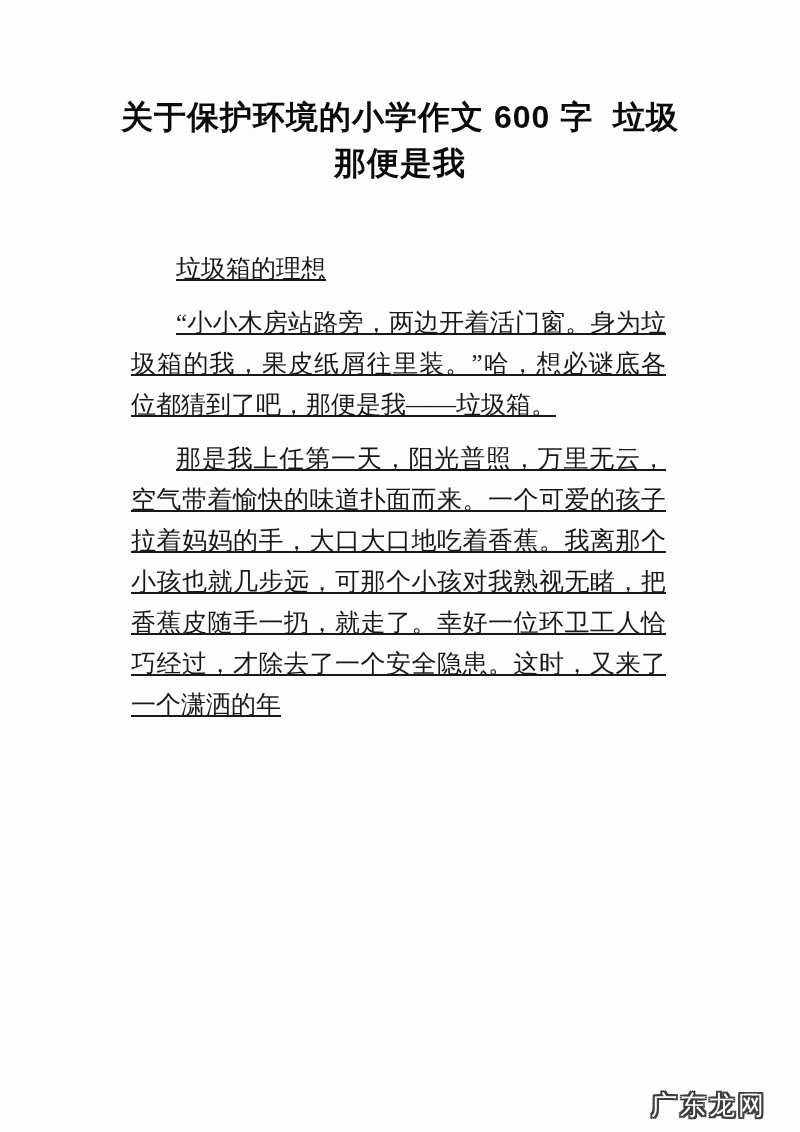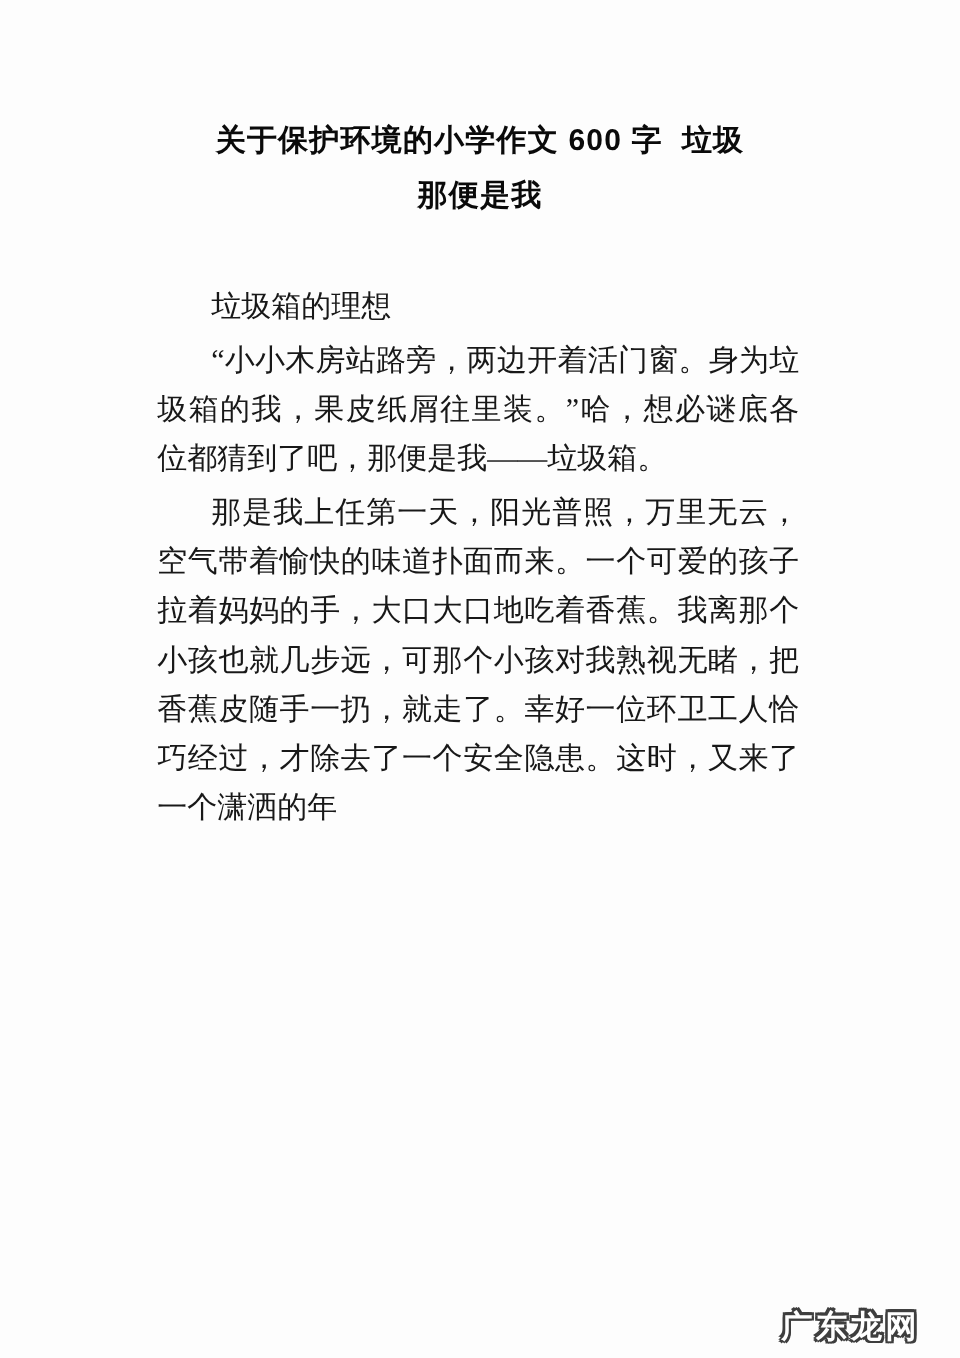--- a/index.html
+++ b/index.html
@@ -22,49 +22,50 @@
   }
   .title {
     position: absolute;
     top: 94px;
     left: 0;
     width: 800px;
     margin: 0;
     text-align: center;
     font-family: "Liberation Sans", "DejaVu Sans", sans-serif;
     font-weight: bold;
-    font-size: 25px;
+    font-size: 32px;
     line-height: 46px;
     letter-spacing: 1px;
     color: #0a0a0a;
   }
   .title-line {
     display: block;
     white-space: pre-wrap;
   }
   .essay {
     position: absolute;
     top: 235px;
     left: 131px;
     width: 535px;
     font-size: 25px;
     line-height: 41px;
     text-align: justify;
     color: #181818;
   }
   .essay p {
-    margin: 0 0 4px 0;
+    margin: 13px 0 4px 0;
     text-indent: 45px;
+    text-decoration: underline;
   }
   .watermark {
     position: absolute;
     top: 1088px;
     right: 33px;
     font-family: "DejaVu Sans", "Liberation Sans", sans-serif;
-    font-weight: bold;
+    font-weight: normal;
     font-size: 26px;
     letter-spacing: 3px;
     color: #ffffff;
     text-shadow:
       -2px -2px 0 #3e3e3e,  2px -2px 0 #3e3e3e,
       -2px  2px 0 #3e3e3e,  2px  2px 0 #3e3e3e,
       -2px  0   0 #3e3e3e,  2px  0   0 #3e3e3e,
        0   -2px 0 #3e3e3e,  0    2px 0 #3e3e3e;
     margin-left: 32px;
   }

